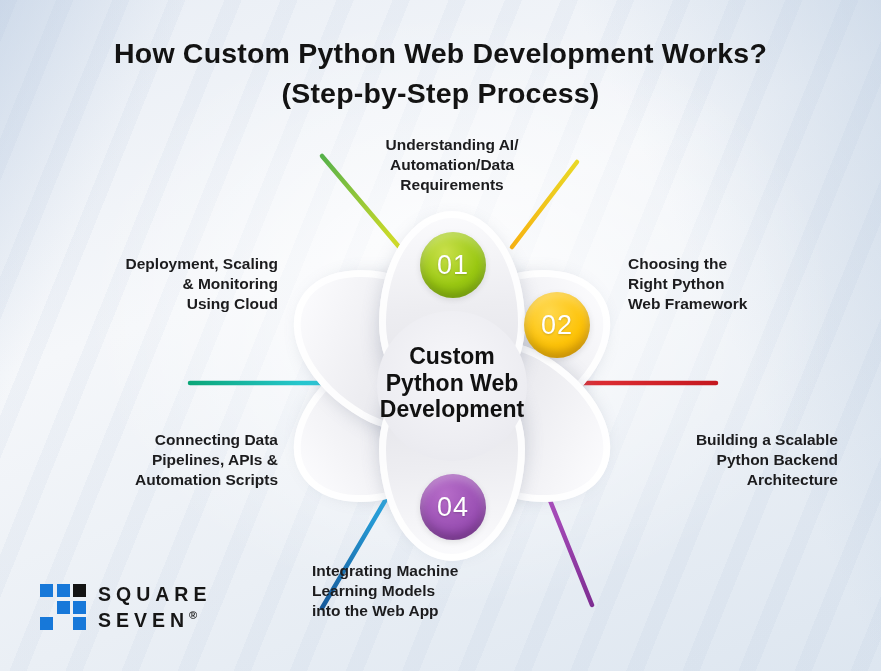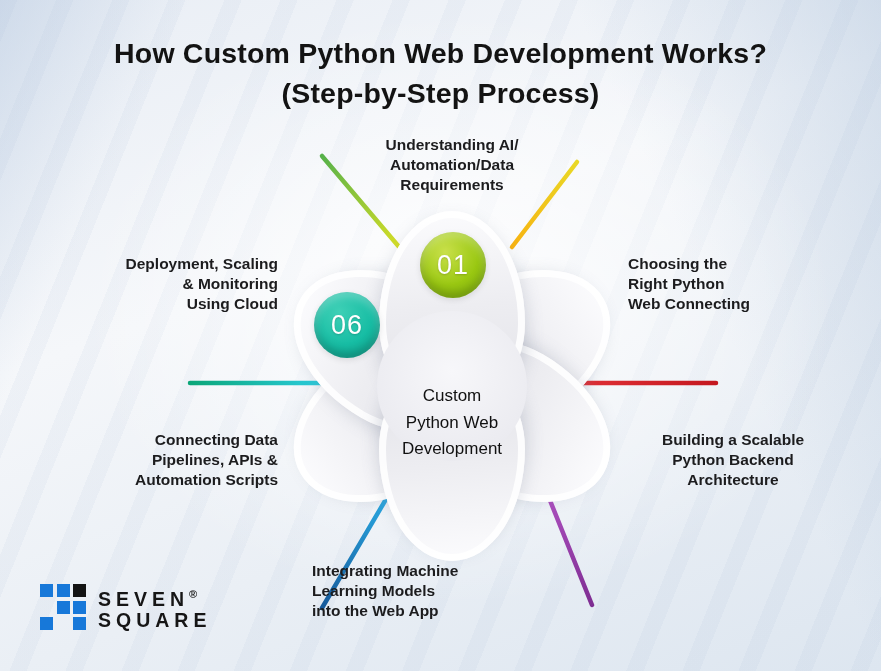--- a/index.html
+++ b/index.html
@@ -24,39 +24,39 @@
     box-shadow:0 10px 18px rgba(108,118,142,.30), inset 0 0 0 7px rgba(255,255,255,.85);}
   .p1{transform:rotate(0deg)   translateY(-75px);}
   .p2{transform:rotate(60deg)  translateY(-75px);}
   .p3{transform:rotate(120deg) translateY(-75px);}
   .p4{transform:rotate(180deg) translateY(-75px);}
   .p5{transform:rotate(240deg) translateY(-75px);}
   .p6{transform:rotate(300deg) translateY(-75px);}
   .flower-center{position:absolute;left:377px;top:311px;width:150px;height:150px;border-radius:50%;z-index:3;
     background:radial-gradient(circle at 50% 40%, #f7f7fa 0%, #ececf1 68%, #e6e6ec 100%);}
   .center-label{position:absolute;left:352px;top:343px;width:200px;z-index:4;text-align:center;
-    font-size:17px;line-height:26.5px;font-weight:normal;color:#111;white-space:pre-line;margin-top:40px;}
+    font-size:23px;line-height:26.5px;font-weight:bold;color:#111;white-space:pre-line;}
   
   .num{position:absolute;width:66px;height:66px;border-radius:50%;z-index:4;
     display:flex;align-items:center;justify-content:center;
     color:#fff;font-size:27px;font-weight:normal;letter-spacing:1px;
     text-shadow:0 1px 2px rgba(0,0,0,.18);
     box-shadow:inset 0 -6px 10px rgba(0,0,0,.20), inset 0 5px 9px rgba(255,255,255,.30), 0 2px 6px rgba(0,0,0,.10);}
   .c1{left:420px;top:232px;background:radial-gradient(circle at 38% 30%, #c9e04a 0%, #9ac812 55%, #7fb40c 100%);}
   .c2{left:524px;top:292px;background:radial-gradient(circle at 38% 30%, #ffd84d 0%, #fdc309 55%, #f0a400 100%);}
   .c3{left:524px;top:413px;background:radial-gradient(circle at 38% 30%, #ea4a48 0%, #d8232a 55%, #bc121c 100%);}
   .c4{left:420px;top:474px;background:radial-gradient(circle at 38% 30%, #b66cc8 0%, #9b51b4 55%, #82349c 100%);}
   .c5{left:314px;top:413px;background:radial-gradient(circle at 38% 30%, #42a2de 0%, #1e83c9 55%, #1368ab 100%);}
   .c6{left:314px;top:292px;background:radial-gradient(circle at 38% 30%, #3ed0b6 0%, #17bda4 55%, #0da28c 100%);}
   
   .step-label{position:absolute;z-index:5;font-size:15.5px;line-height:20px;font-weight:bold;
     color:#1c1c1e;white-space:pre-line;}
   .l1{left:312px;top:135px;width:280px;text-align:center;}
   .l2{left:628px;top:254px;width:190px;text-align:left;}
-  .l3{left:628px;top:430px;width:210px;text-align:center;}
+  .l3{left:628px;top:430px;width:210px;text-align:right;}
   .l4{left:312px;top:561px;width:280px;}
   .l5{left:58px;top:430px;width:220px;text-align:right;}
   .l6{left:58px;top:254px;width:220px;text-align:right;}
   
   .logo{position:absolute;left:40px;top:584px;display:flex;align-items:center;gap:12px;z-index:6;}
   .logo-grid{display:grid;grid-template-columns:repeat(3,13px);grid-template-rows:repeat(3,13px);gap:3.5px;}
   .sq{width:13px;height:13px;}
   .sq-b{background:#1778d9;}
   .sq-k{background:#141414;}
   .sq-e{background:transparent;}
@@ -116,30 +116,33 @@
   <div class="petal p4"></div>
   <div class="flower-center"></div>
 
   <div class="center-label">Custom
 Python Web
 Development</div>
 
   <div class="num c1">
       <span>01</span>
     </div>
-  <div class="num c6">
-      <span>06</span>
+  <div class="num c2">
+      <span>02</span>
+    </div>
+  <div class="num c4">
+      <span>04</span>
     </div>
 
   <div class="step-label l1">Understanding AI/
 Automation/Data
 Requirements</div>
   <div class="step-label l2">Choosing the
 Right Python
-Web Connecting</div>
+Web Framework</div>
   <div class="step-label l3">Building a Scalable
 Python Backend
 Architecture</div>
   <div class="step-label l4">Integrating Machine
 Learning Models
 into the Web App</div>
   <div class="step-label l6">Deployment, Scaling
 &amp; Monitoring
 Using Cloud</div>
   <div class="step-label l5">Connecting Data
@@ -152,18 +155,18 @@
       <div class="sq sq-b"></div>
       <div class="sq sq-k"></div>
       <div class="sq sq-e"></div>
       <div class="sq sq-b"></div>
       <div class="sq sq-b"></div>
       <div class="sq sq-b"></div>
       <div class="sq sq-e"></div>
       <div class="sq sq-b"></div>
     </div>
     <div class="logo-text">
+      <div>SQUARE</div>
       <div><span>SEVEN</span><sup>®</sup></div>
-      <div>SQUARE</div>
     </div>
   </div>
 
 </div>
 
 </body></html>

